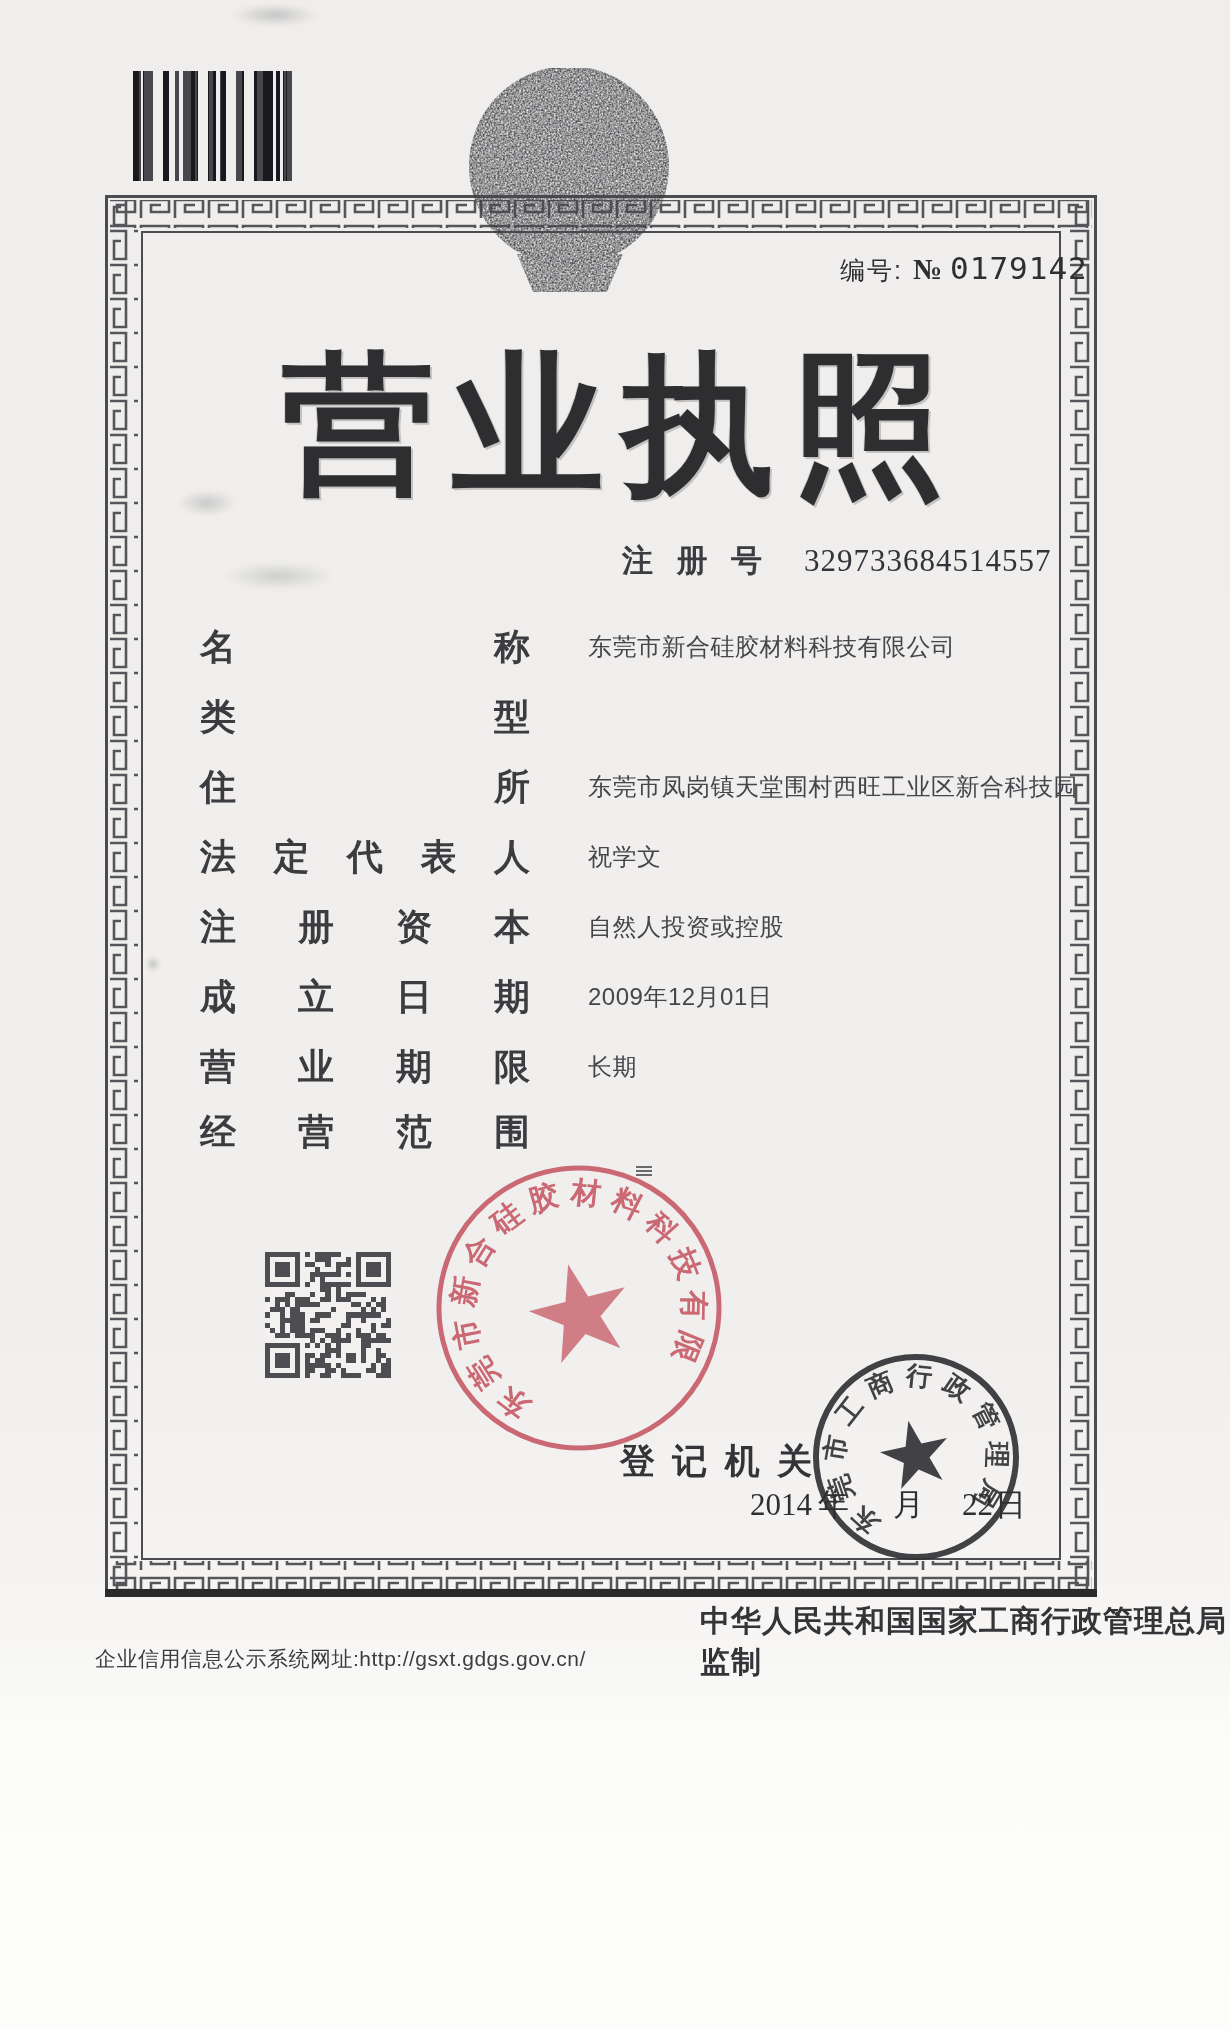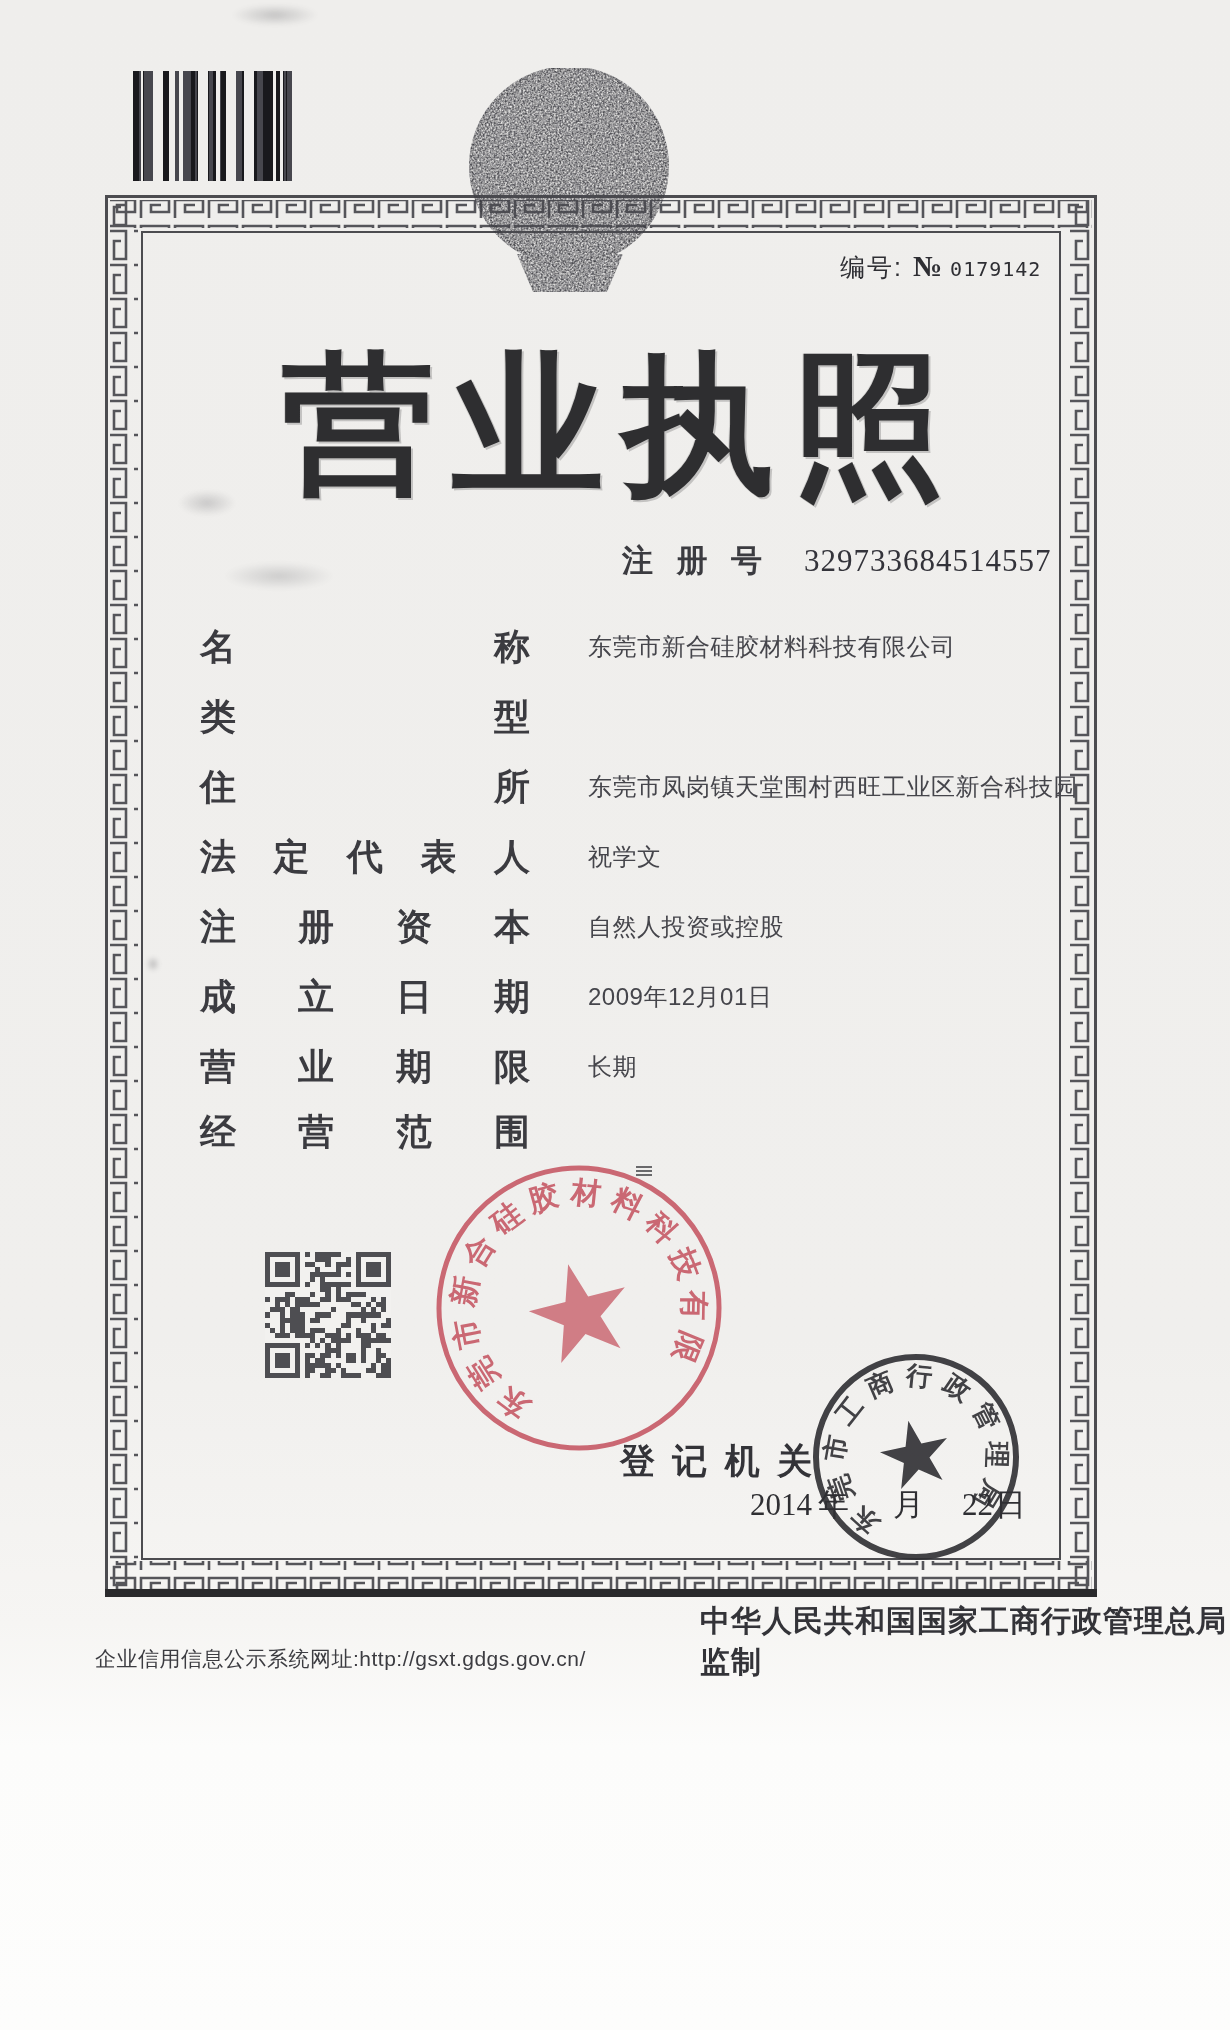--- a/index.html
+++ b/index.html
@@ -8,21 +8,21 @@
         background:linear-gradient(180deg,#efeeec 0%,#f0efed 66%,#f6f5f3 80%,#fcfcfb 86%,#fdfdfc 100%);}
   .abs{position:absolute;}
   
   .frame{left:105px;top:195px;z-index:1;}
   
   .barcode{left:130px;top:71px;z-index:3;filter:blur(.3px) contrast(1.05);}
   .emblem{left:447px;top:68px;z-index:3;opacity:.95;}
   
   .serial{left:840px;top:250px;z-index:2;color:#2e2e33;font-size:25px;letter-spacing:2px;white-space:nowrap;}
   .serial .no-sym{font-family:"Liberation Serif","DejaVu Serif",serif;font-weight:bold;font-size:29px;margin:0 6px 0 10px;}
-  .serial .no-num{font-family:"DejaVu Sans Mono","Liberation Mono",monospace;font-size:20px;letter-spacing:1px;}
+  .serial .no-num{font-family:"DejaVu Sans Mono","Liberation Mono",monospace;font-size:31px;letter-spacing:1px;}
   
   .doc-title{left:282px;top:348px;width:662px;z-index:2;font-size:152px;line-height:1.0;font-weight:800;
              color:#2e2e30;text-shadow:2px 2px 0 rgba(40,40,40,.22), -1px 0 0 rgba(40,40,40,.15);}
   [data-justify]{display:flex;justify-content:space-between;}
   
   .reg-line{left:622px;top:540px;z-index:2;display:flex;align-items:baseline;}
   .reg-label{width:140px;font-size:31px;font-weight:600;color:#3b3b40;}
   .reg-num{margin-left:42px;font-family:"Liberation Serif","DejaVu Serif",serif;font-size:31px;color:#33333a;letter-spacing:1px;}
   
   .fields{left:200px;top:612px;width:860px;z-index:2;}

